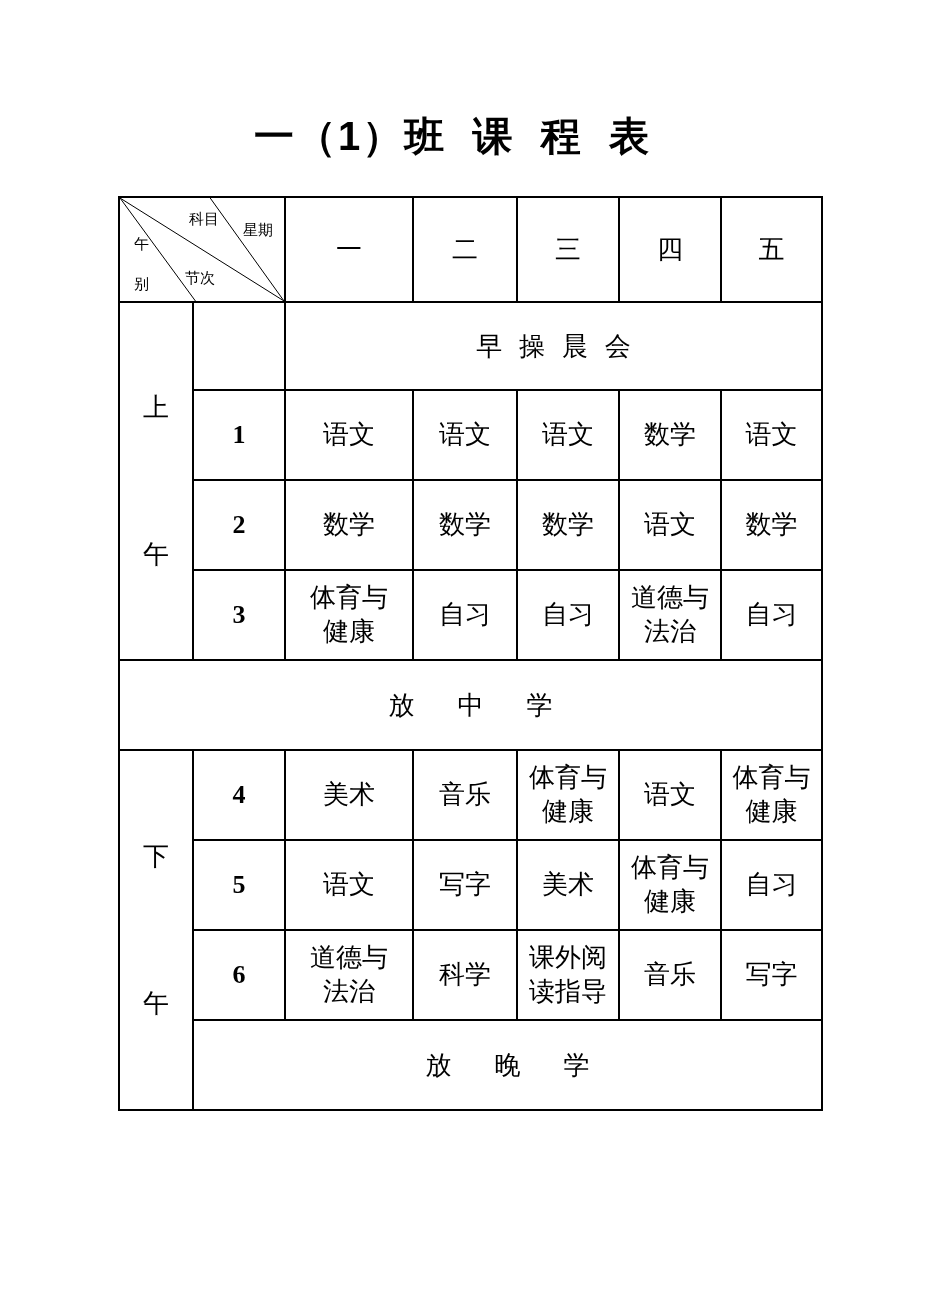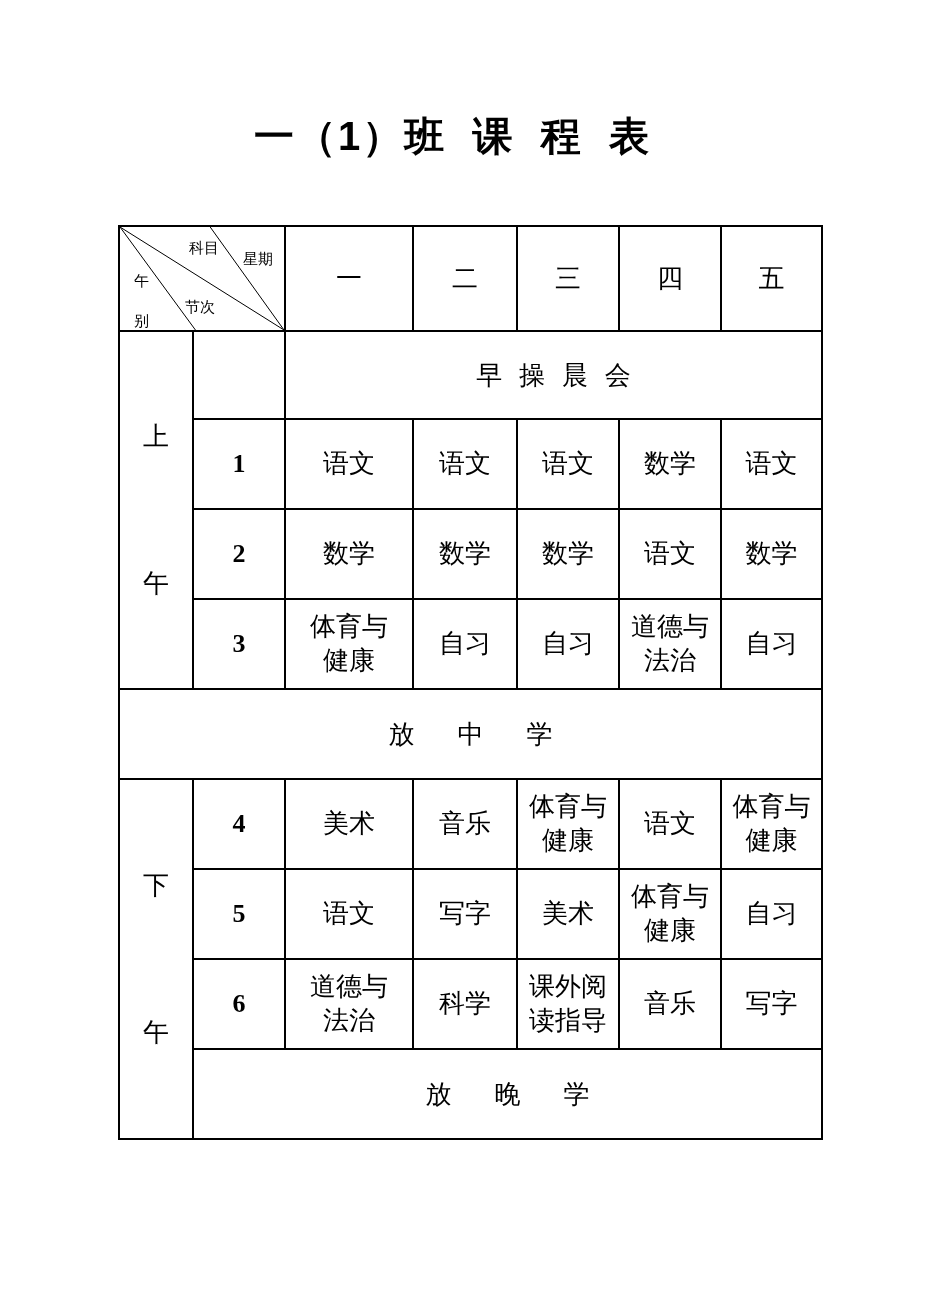--- a/index.html
+++ b/index.html
@@ -20,21 +20,21 @@
     font-weight: 700;
     font-size: 40px;
     line-height: 48px;
     letter-spacing: 2px;
     white-space: pre;
     color: #000000;
   }
   table.timetable {
     border-collapse: collapse;
     table-layout: fixed;
-    margin: 65px 0 0 118px;
+    margin: 36px 0 0 118px;
     width: 703px;
   }
   table.timetable td {
     border: 2px solid #000000;
     text-align: center;
     vertical-align: middle;
     font-size: 26px;
     color: #000000;
     padding: 0;
   }
@@ -50,21 +50,21 @@
     position: absolute;
     font-size: 15px;
     font-family: "Liberation Serif", serif;
     white-space: nowrap;
     transform: translate(-50%, -50%);
   }
   .c-subject { left: 84px; top: 21px; }
   .c-week    { left: 138px; top: 32px; }
   .c-period  { left: 80px; top: 80px; }
   .c-session {
-    left: 14px; top: 34px;
+    left: 14px; top: 26px;
     transform: none;
     width: 1em;
     white-space: normal;
     word-break: break-all;
     line-height: 40px;
     text-align: left;
   }
 
   td.day { font-size: 27px; }
 

